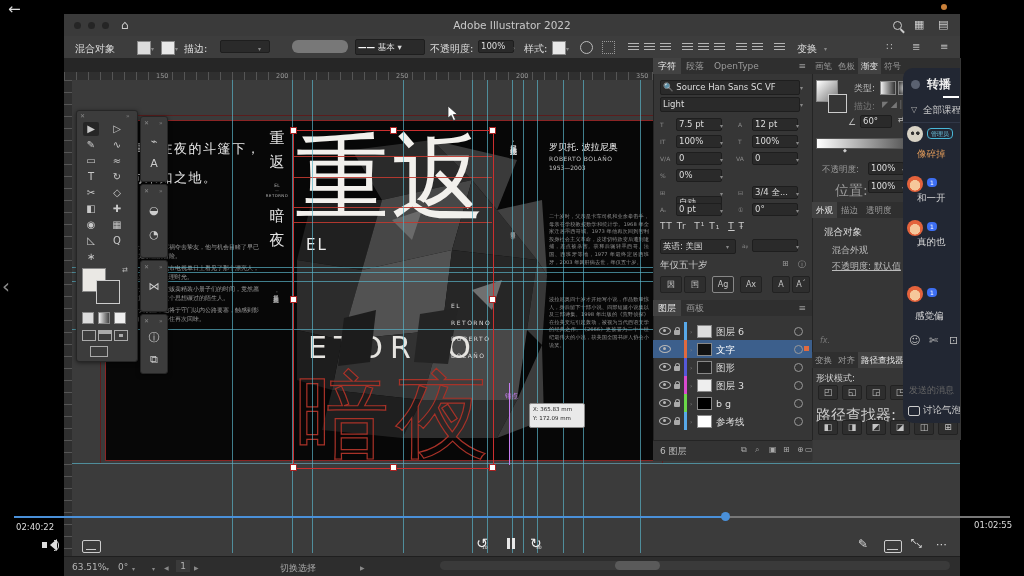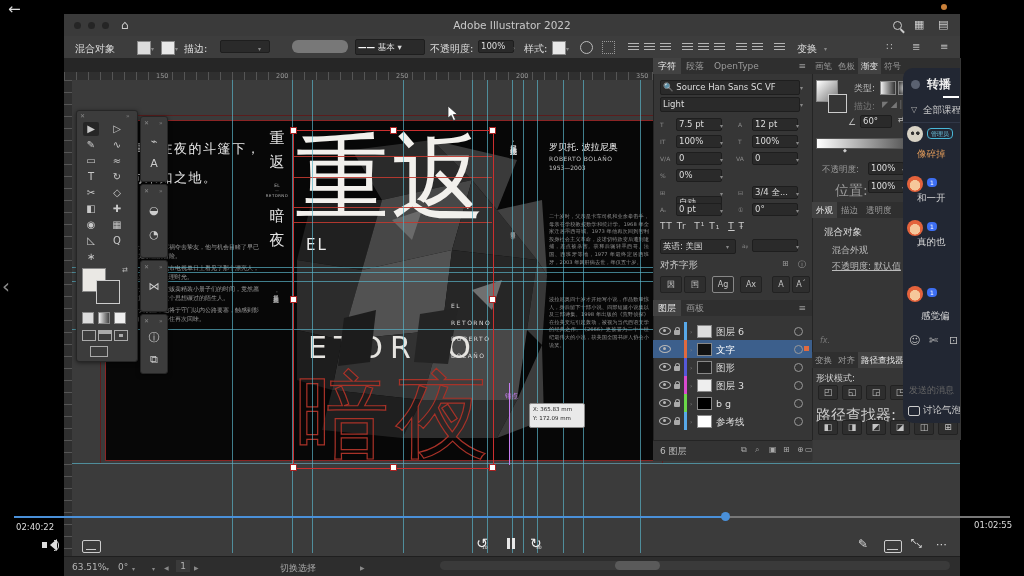--- a/index.html
+++ b/index.html
@@ -352,21 +352,21 @@
 <span class="a field" style="left:752px;top:203px;width:40px">0°</span>
 <span class="a chev" style="left:796px;top:207px">▾</span>
 <span class="a nw" style="left:660px;top:221px;font-size:9px;color:#ccc;letter-spacing:1px">
   <span>TT</span>&nbsp;<span>Tr</span>&nbsp;&nbsp;<span>T¹</span>&nbsp;<span>T₁</span>&nbsp;&nbsp;<span style="text-decoration:underline">T</span>&nbsp;<span>Ŧ</span>
 </span>
 <span class="a field nw" style="left:660px;top:239px;width:70px;height:13px;line-height:13px">英语: 美国</span>
 <span class="a chev" style="left:726px;top:243px">▾</span>
 <span class="ph" style="left:742px;top:242px">aᵦ</span>
 <span class="a field" style="left:752px;top:239px;width:40px">&nbsp;</span>
 <span class="a chev" style="left:796px;top:243px">▾</span>
-<span class="a nw" style="left:660px;top:259px;font-size:9.5px;color:#ccc">对齐字形</span>
+<span class="a nw" style="left:660px;top:259px;font-size:9.5px;color:#ccc">年仅五十岁</span>
 <span class="a" style="left:782px;top:259px;font-size:8px;color:#999">⊞</span>
 <span class="a" style="left:798px;top:259px;font-size:8px;color:#999">ⓘ</span>
 <span class="btnbox" style="left:660px;top:276px;width:20px;height:15px;font-size:8px;line-height:15px">因</span>
 <span class="btnbox" style="left:684px;top:276px;width:20px;height:15px;font-size:8px;line-height:15px">国</span>
 <span class="btnbox" style="left:712px;top:276px;width:20px;height:15px;font-size:8px;line-height:15px;border-color:#888">Ag</span>
 <span class="btnbox" style="left:740px;top:276px;width:20px;height:15px;font-size:8px;line-height:15px">Ax</span>
 <span class="btnbox" style="left:772px;top:276px;width:16px;height:15px;font-size:8px;line-height:15px">A</span>
 <span class="btnbox" style="left:792px;top:276px;width:16px;height:15px;font-size:8px;line-height:15px">Aˊ</span>
 
 <div class="a ptabs" style="left:653px;top:300px;width:159px">
@@ -501,21 +501,21 @@
   <span class="pill outline nw" style="left:24px;top:60px">管理员</span>
   <span class="cmsg" style="left:14px;top:80px;color:#e09a5a">像碎掉</span>
   <span class="av monkey" style="left:4px;top:108px"></span>
   <span class="pill" style="left:24px;top:110px">1</span>
   <span class="cmsg" style="left:14px;top:124px">和一开</span>
   <span class="av monkey" style="left:4px;top:152px"></span>
   <span class="pill" style="left:24px;top:154px">1</span>
   <span class="cmsg" style="left:14px;top:168px">真的也</span>
   <span class="av monkey" style="left:4px;top:218px"></span>
   <span class="pill" style="left:24px;top:220px">1</span>
-  <span class="cmsg" style="left:18px;top:242px">感觉偏</span>
+  <span class="cmsg" style="left:12px;top:242px">感觉偏</span>
   <span class="a" style="left:6px;top:266px;font-size:11px;color:#bbb">☺</span>
   <span class="a" style="left:26px;top:266px;font-size:11px;color:#bbb">✄</span>
   <span class="a" style="left:46px;top:266px;font-size:11px;color:#bbb">⊡</span>
   <span class="a nw" style="left:6px;top:316px;font-size:9px;color:#666">发送的消息</span>
   <span class="a" style="left:5px;top:338px;width:10px;height:8px;border:1px solid #ccc;border-radius:2px"></span>
   <span class="a nw" style="left:20px;top:336px;font-size:9.5px;color:#ccc">讨论气泡</span>
 </div>
 
 <div class="a" style="left:14px;top:516px;width:996px;height:2px;background:#777"></div>
 <div class="a" style="left:14px;top:516px;width:712px;height:2px;background:#4a90d9"></div>

